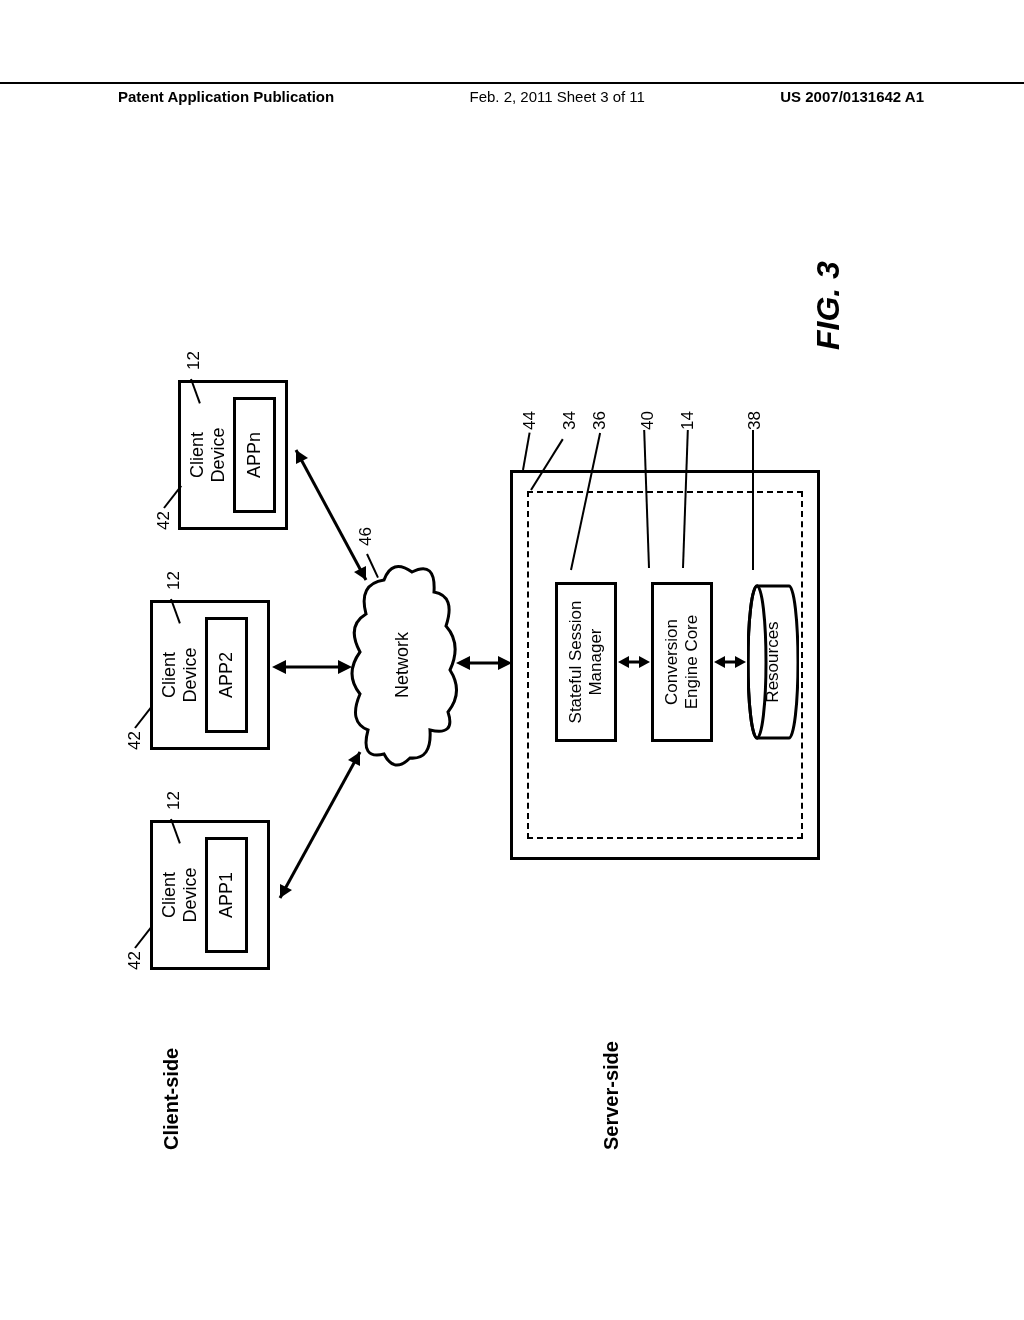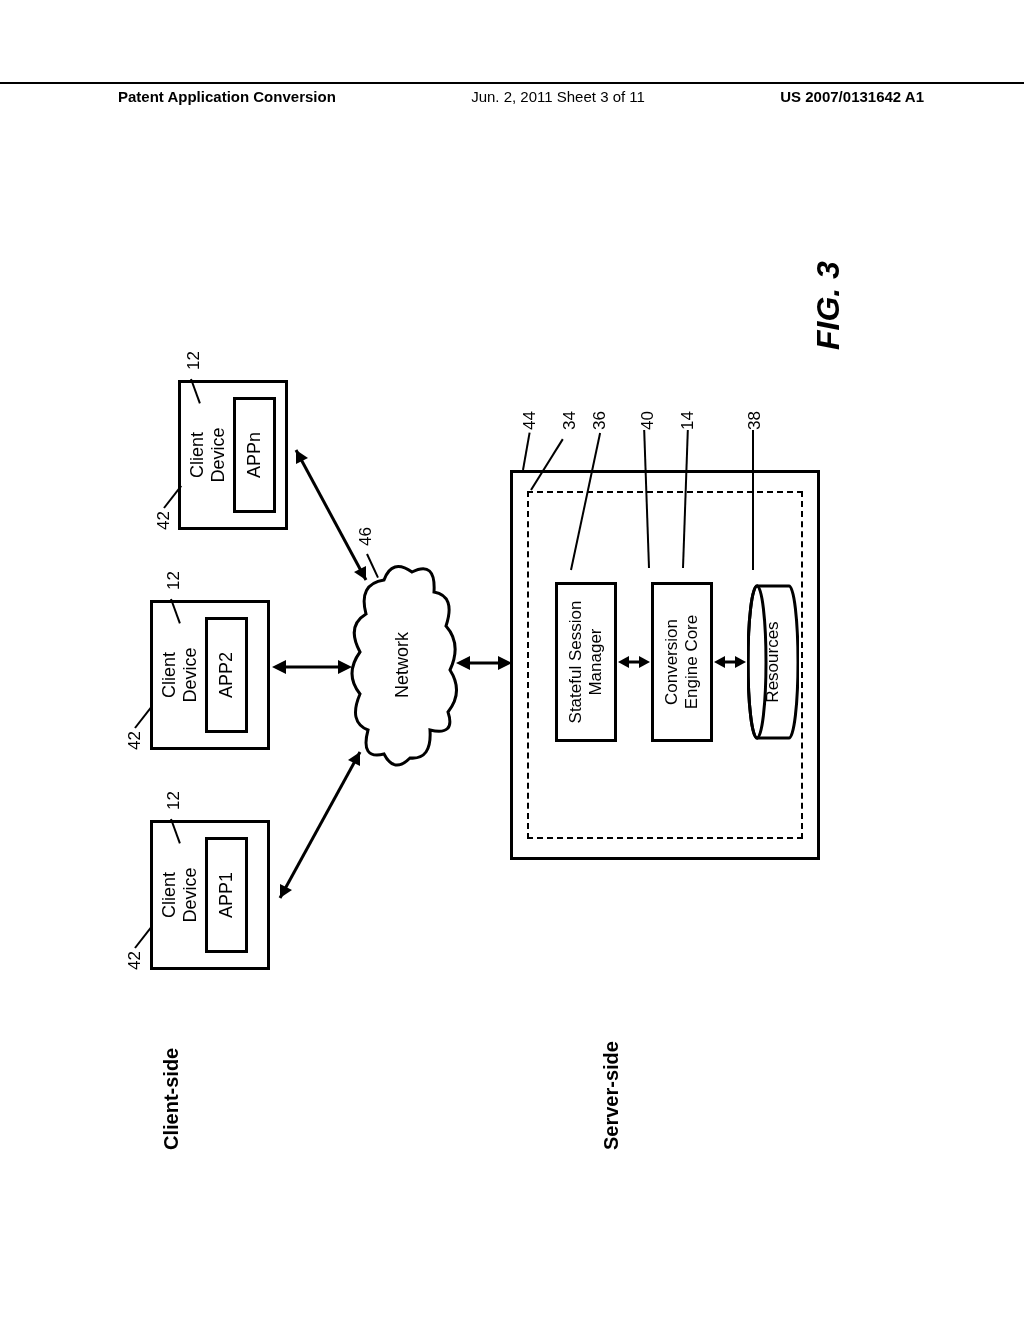--- a/index.html
+++ b/index.html
@@ -170,22 +170,22 @@
     width: 20px;
   }
   .bi-arrow svg { width: 100%; height: 100%; }
 
 </style>
 </head>
 <body>
 
 <div class="header">
   <div class="header-row">
-    <span class="left">Patent Application Conversion</span>
-    <span>Jun. 2, 2011  Sheet 3 of 11</span>
+    <span class="left">Patent Application Publication</span>
+    <span>Feb. 2, 2011  Sheet 3 of 11</span>
     <span class="right">US 2007/0131642 A1</span>
   </div>
 </div>
 
 <div class="page">
   <div class="figure-rot">
 
     <div class="side-label client-side-lbl">Client-side</div>
     <div class="side-label server-side-lbl">Server-side</div>
     <div class="fig-label">FIG. 3</div>

